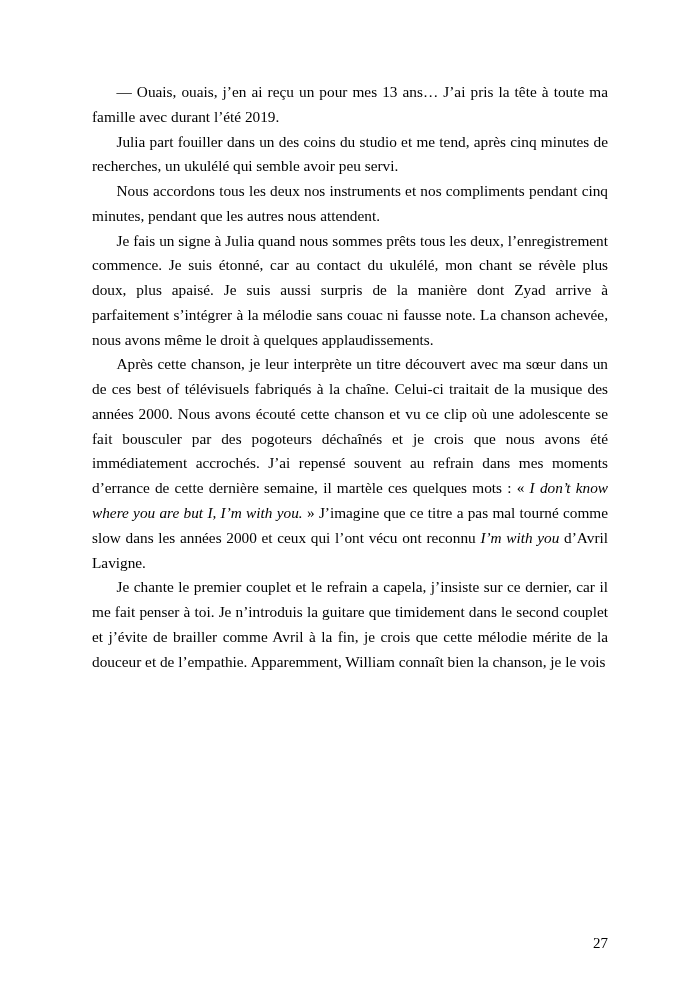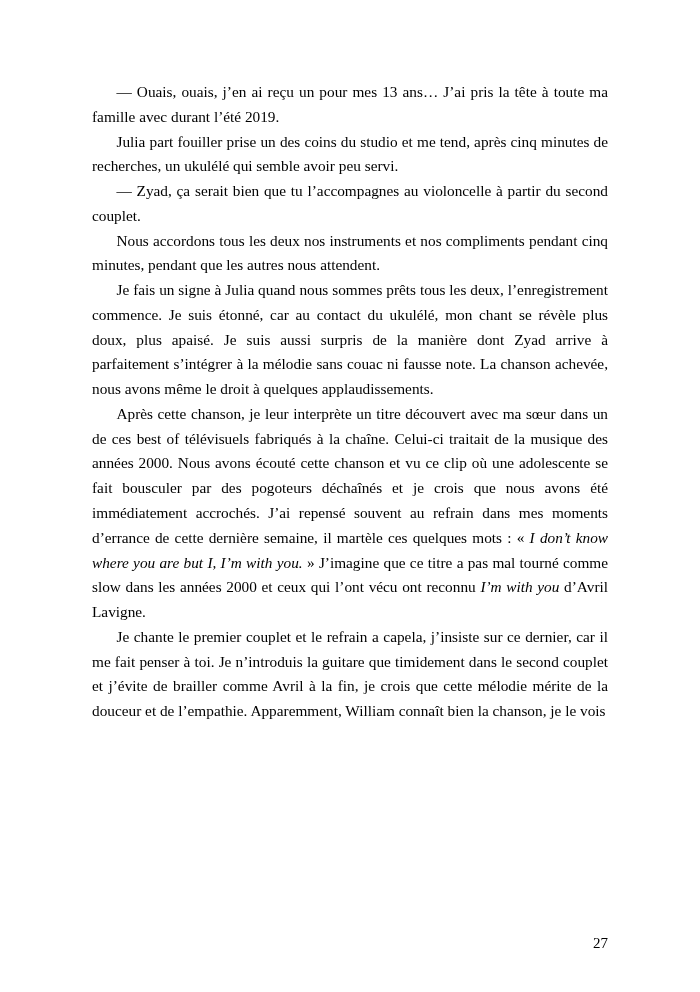--- a/index.html
+++ b/index.html
@@ -44,21 +44,20 @@
     font-family: "Liberation Serif", serif;
     text-align: center;
   }
 </style>
 </head>
 <body>
 
 <div class="page">
   <div class="body-text" id="body-container">
       <p><span>— Ouais, ouais, j’en ai reçu un pour mes 13 ans… J’ai pris la tête à toute ma famille avec durant l’été 2019.</span></p>
-      <p><span>Julia part fouiller prise un des coins du studio et me tend, après cinq minutes de recherches, un ukulélé qui semble avoir peu servi.</span></p>
-      <p><span>— Zyad, ça serait bien que tu l’accompagnes au violoncelle à partir du second couplet.</span></p>
+      <p><span>Julia part fouiller dans un des coins du studio et me tend, après cinq minutes de recherches, un ukulélé qui semble avoir peu servi.</span></p>
       <p><span>Nous accordons tous les deux nos instruments et nos compliments pendant cinq minutes, pendant que les autres nous attendent.</span></p>
       <p><span>Je fais un signe à Julia quand nous sommes prêts tous les deux, l’enregistrement commence. Je suis étonné, car au contact du ukulélé, mon chant se révèle plus doux, plus apaisé. Je suis aussi surpris de la manière dont Zyad arrive à parfaitement s’intégrer à la mélodie sans couac ni fausse note. La chanson achevée, nous avons même le droit à quelques applaudissements.</span></p>
       <p><span>Après cette chanson, je leur interprète un titre découvert avec ma sœur dans un de ces best of télévisuels fabriqués à la chaîne. Celui-ci traitait de la musique des années 2000. Nous avons écouté cette chanson et vu ce clip où une adolescente se fait bousculer par des pogoteurs déchaînés et je crois que nous avons été immédiatement accrochés. J’ai repensé souvent au refrain dans mes moments d’errance de cette dernière semaine, il martèle ces quelques mots : « </span><span class="italic">I don’t know where you are but I, I’m with you.</span><span> » J’imagine que ce titre a pas mal tourné comme slow dans les années 2000 et ceux qui l’ont vécu ont reconnu </span><span class="italic">I’m with you</span><span> d’Avril Lavigne.</span></p>
       <p><span>Je chante le premier couplet et le refrain a capela, j’insiste sur ce dernier, car il me fait penser à toi. Je n’introduis la guitare que timidement dans le second couplet et j’évite de brailler comme Avril à la fin, je crois que cette mélodie mérite de la douceur et de l’empathie. Apparemment, William connaît bien la chanson, je le vois</span></p>
     </div>
   <div class="page-number">27</div>
 </div>
 
 </body></html>

